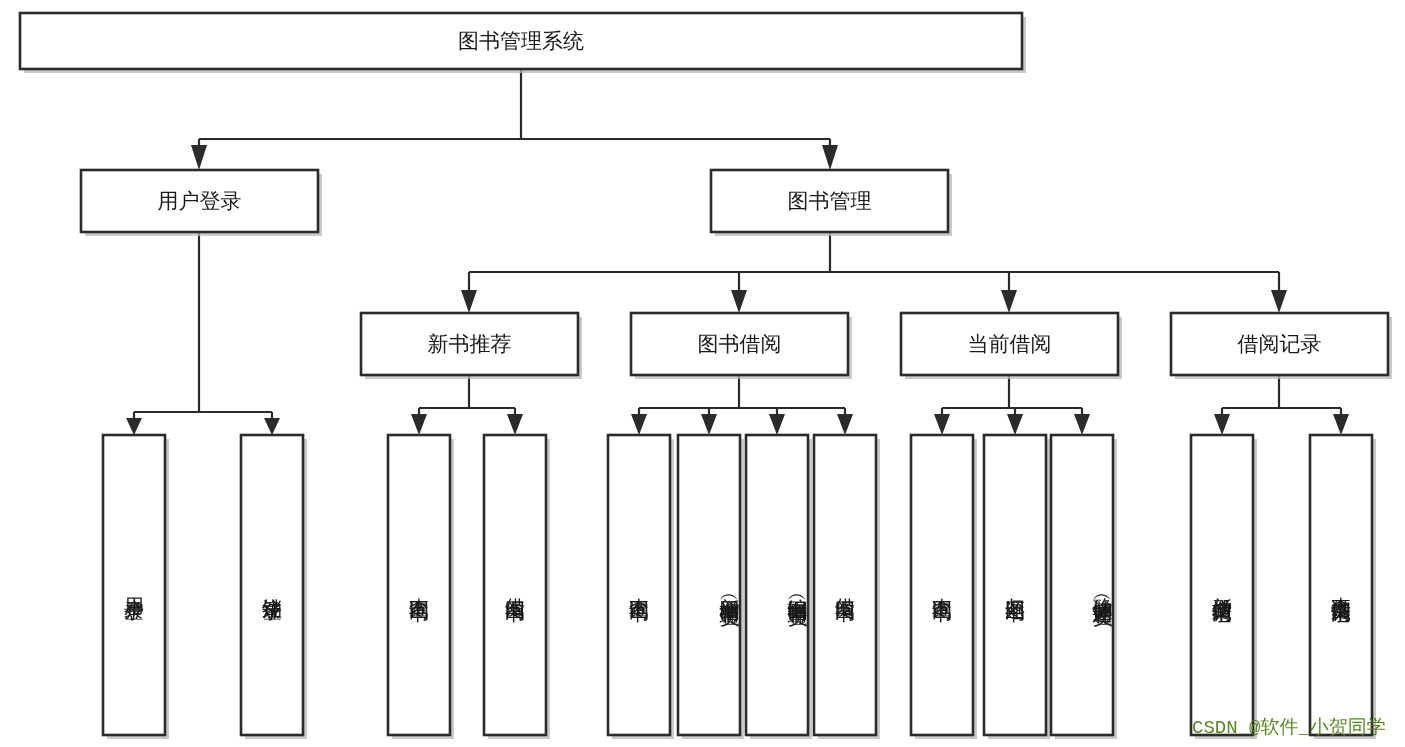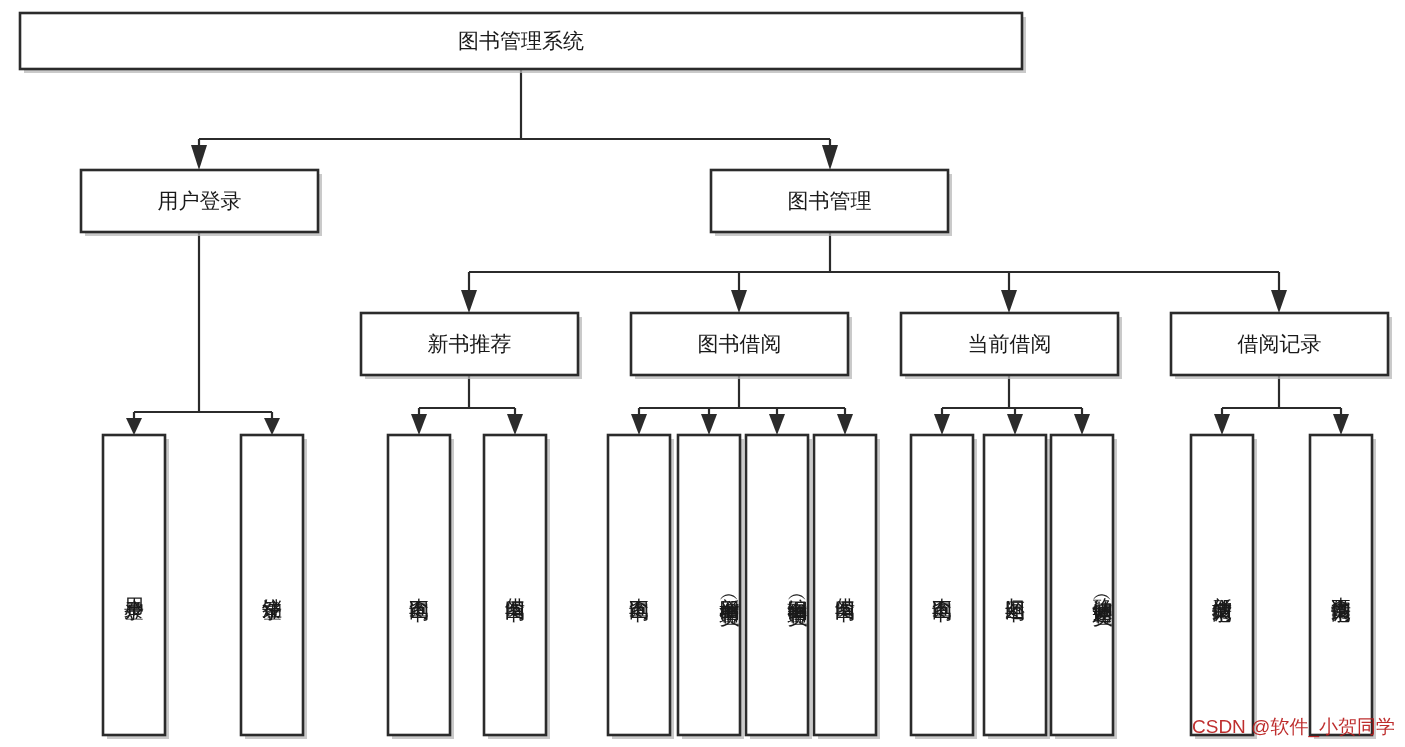--- a/index.html
+++ b/index.html
@@ -61,23 +61,23 @@
     color: #1a1a1a;
     writing-mode: vertical-rl;
     text-orientation: upright;
     letter-spacing: 1.5px;
     white-space: nowrap;
     pointer-events: none;
     text-align: start;
   }
   .watermark {
     position: absolute;
-    font-family: Liberation Sans, sans-serif;
+    font-family: Liberation Mono, monospace;
     font-size: 19px;
-    color: #b91c1c;
+    color: #4d7c0f;
     white-space: nowrap;
     opacity: 0.92;
   }
 </style>
 </head>
 <body>
 
 <div id="diagram-root">
 
   <svg class="diagram-canvas" viewBox="0 0 1405 747">

